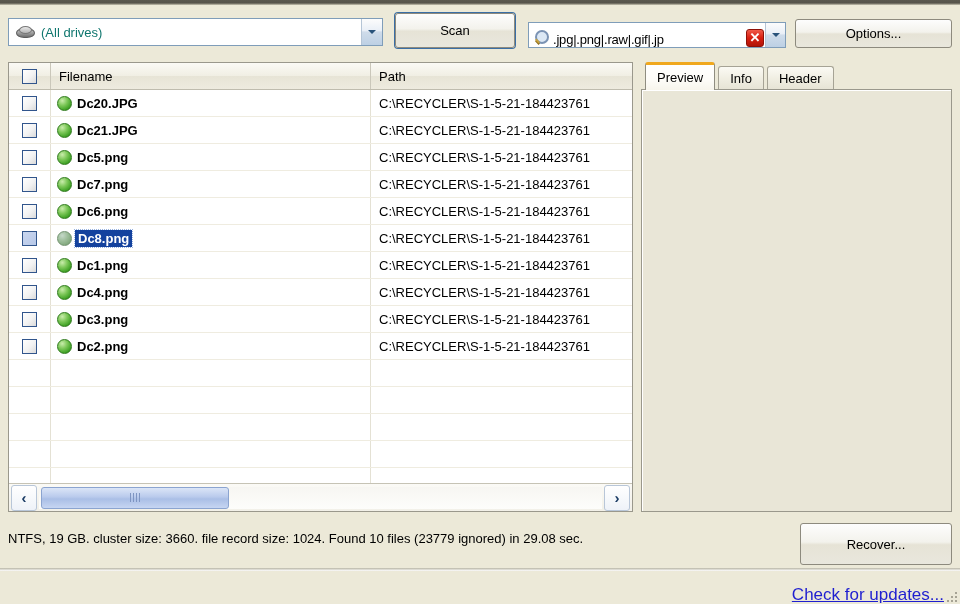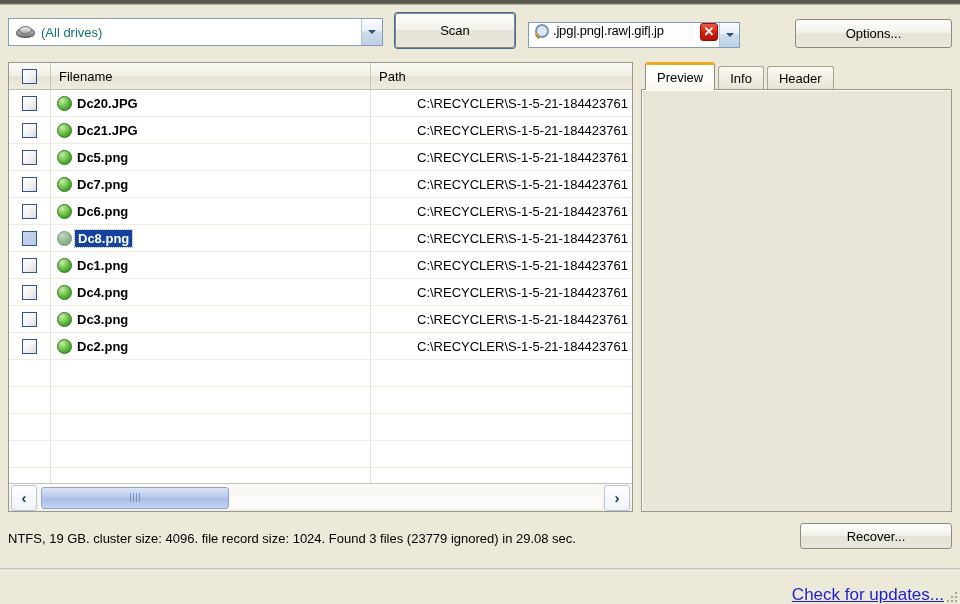--- a/index.html
+++ b/index.html
@@ -96,24 +96,24 @@
     box-shadow: 0 0 0 1px #3a6ea5;
     border: 1px solid #8d8a7e;
   }
 
   .scan-btn { position: absolute; left: 395px; top: 8px; width: 120px; height: 35px; }
   .options-btn { position: absolute; left: 795px; top: 14px; width: 157px; height: 29px; }
 
   
   .filter-box {
     position: absolute; left: 528px; top: 17px;
-    width: 212px; height: 26px;
+    width: 258px; height: 26px;
     background: #fff;
     border: 1px solid #7f9db9;
-    display: flex; align-items: flex-start;
+    display: flex; align-items: flex-end;
   }
   .magnifier {
     position: relative; flex: none;
     width: 18px; height: 18px;
     margin-left: 4px; margin-right: 2px;
   }
   .magnifier::before {
     content: "";
     position: absolute; left: 2px; top: 1px;
     width: 10px; height: 10px;
@@ -194,21 +194,21 @@
   }
   .cell {
     display: flex; align-items: center;
     border-right: 1px solid #e4e1d4;
     font-size: 13px;
     padding-left: 8px;
     overflow: hidden; white-space: nowrap;
   }
   .cell.check { width: 42px; justify-content: center; padding-left: 0; }
   .cell.fname { width: 320px; padding-left: 6px; }
-  .cell.path  { flex: 1; border-right: none; margin-left: 38px; }
+  .cell.path  { flex: 1; border-right: none; }
 
   .ball {
     flex: none;
     width: 15px; height: 15px; border-radius: 50%;
     background: radial-gradient(circle at 33% 28%, #c9ecab 0%, #7ec85a 38%, #43a428 72%, #2f7c1c 100%);
     border: 1px solid #2e7a1b;
     margin-right: 3px;
   }
   .ball.muted {
     background: radial-gradient(circle at 33% 28%, #bcd2c0 0%, #8fb48c 40%, #6d9a68 75%, #55804f 100%);
@@ -289,21 +289,21 @@
     border-top: 1px solid #9a988c;
     box-shadow: inset 1px 1px 0 #ffffff;
   }
 
   
   .status-text {
     position: absolute; left: 8px; top: 531px;
     font-size: 13px; color: #000;
     white-space: nowrap;
   }
-  .recover-btn { position: absolute; left: 800px; top: 523px; width: 152px; height: 26px; }
+  .recover-btn { position: absolute; left: 800px; top: 523px; width: 152px; height: 42px; }
 
   .bottom-sep {
     position: absolute; left: 0; top: 568px;
     width: 960px; height: 3px;
     background: linear-gradient(to bottom, #b9b6a6 0%, #ffffff 100%);
   }
   .bottom-bar {
     position: absolute; left: 0; top: 571px;
     width: 960px; height: 33px;
     background: #ece9d8;
@@ -509,21 +509,21 @@
 
   <div class="right-panel">
     <div class="tabs" id="tabs-container">
         <div class="tab active">Preview</div>
         <div class="tab">Info</div>
         <div class="tab">Header</div>
       </div>
     <div class="preview-area"></div>
   </div>
 
-  <div class="status-text">NTFS, 19 GB. cluster size: 4096. file record size: 1024. Found 3 files (23779 ignored) in 29.08 sec.</div>
+  <div class="status-text">NTFS, 19 GB. cluster size: 3660. file record size: 1024. Found 10 files (23779 ignored) in 29.08 sec.</div>
 
   <div class="btn recover-btn">Recover...</div>
 
   <div class="bottom-sep"></div>
   <div class="bottom-bar"></div>
 
   <a class="update-link" href="#">Check for updates...</a>
 
   <div class="resize-grip">
     <i style="right:1px;bottom:1px;"></i>

